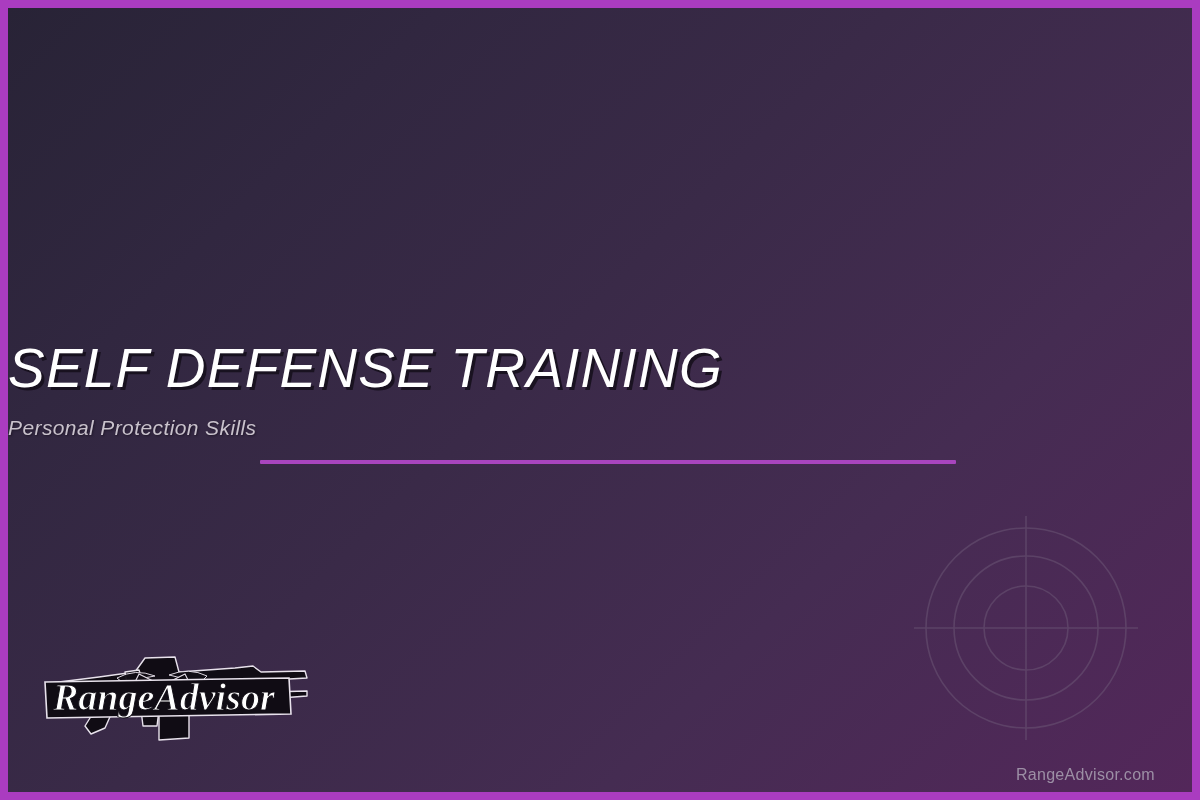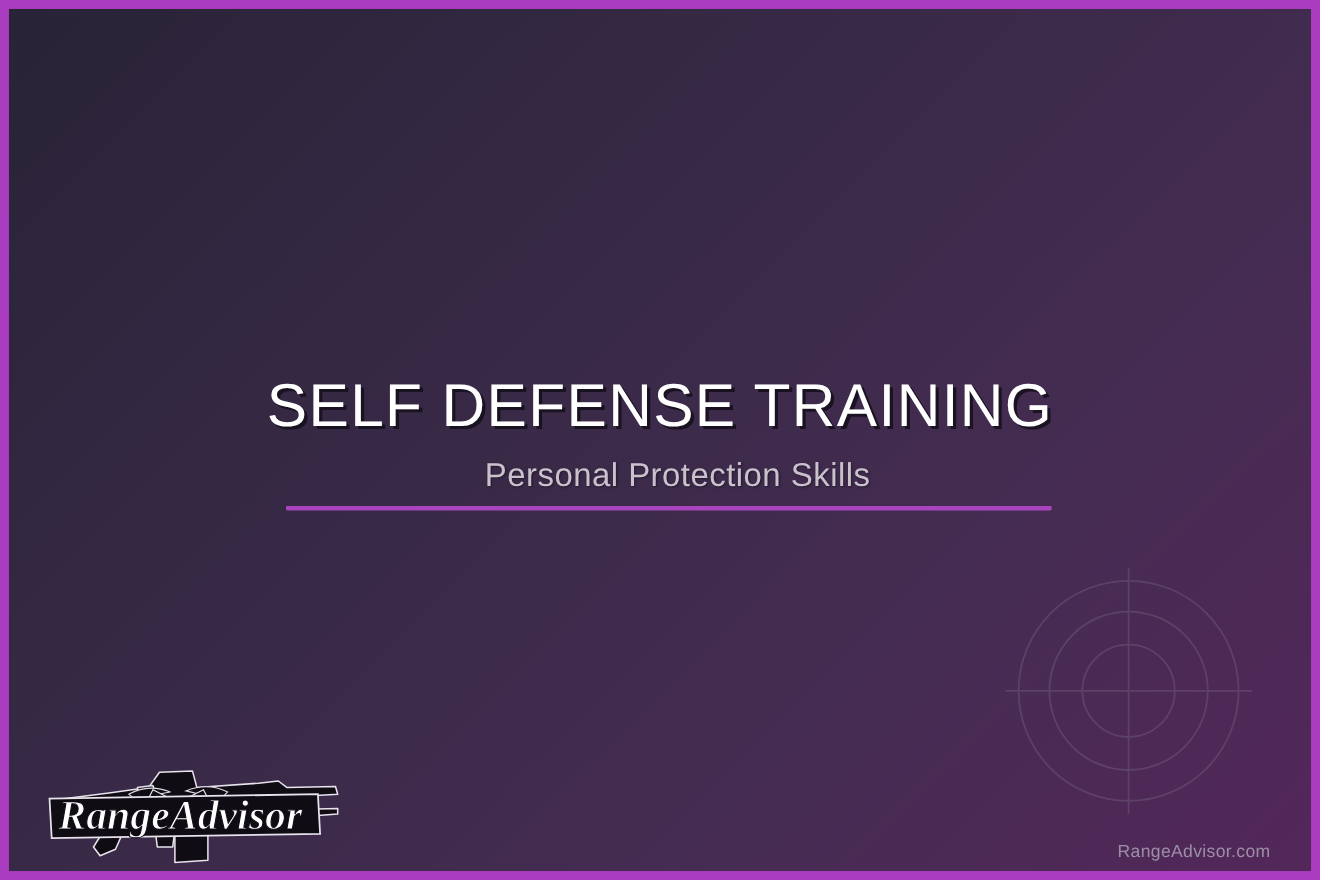--- a/index.html
+++ b/index.html
@@ -32,52 +32,52 @@
     opacity:.5;
     pointer-events:none;
   }
   .crosshair svg { display:block; width:100%; height:100%; }
 
   
   .title-block {
     position:absolute;
     left:0; right:0;
     top:332px;
-    text-align:center;
+    text-align:left;
+    font-style:italic;
   }
   .slide-title {
     font-size:55px;
     font-weight:400;
     line-height:1.05;
     color:#FFFFFF;
     letter-spacing:1.2px;
     text-shadow:3px 3px 0 rgba(20,14,26,.85);
     white-space:nowrap;
   }
   .slide-subtitle {
     margin-top:18px;
-    font-size:30px;
+    font-size:21px;
     font-weight:400;
     color:#C9C2CC;
     letter-spacing:.4px;
     text-shadow:1px 1px 2px rgba(20,14,26,.6);
-    margin-left:32px;
   }
   .divider {
     position:absolute;
     left:252px; top:452px;
     width:696px; height:4px;
     background:#A845BE;
     border-radius:1px;
   }
 
   
   .logo {
     position:absolute;
-    left:31px; top:688px;
+    left:31px; top:644px;
     width:272px; height:92px;
   }
   .logo svg { display:block; width:100%; height:100%; }
 
   
   .footer {
     position:absolute;
     right:37px; bottom:8px;
     font-size:16px;
     color:#9C8FA5;

